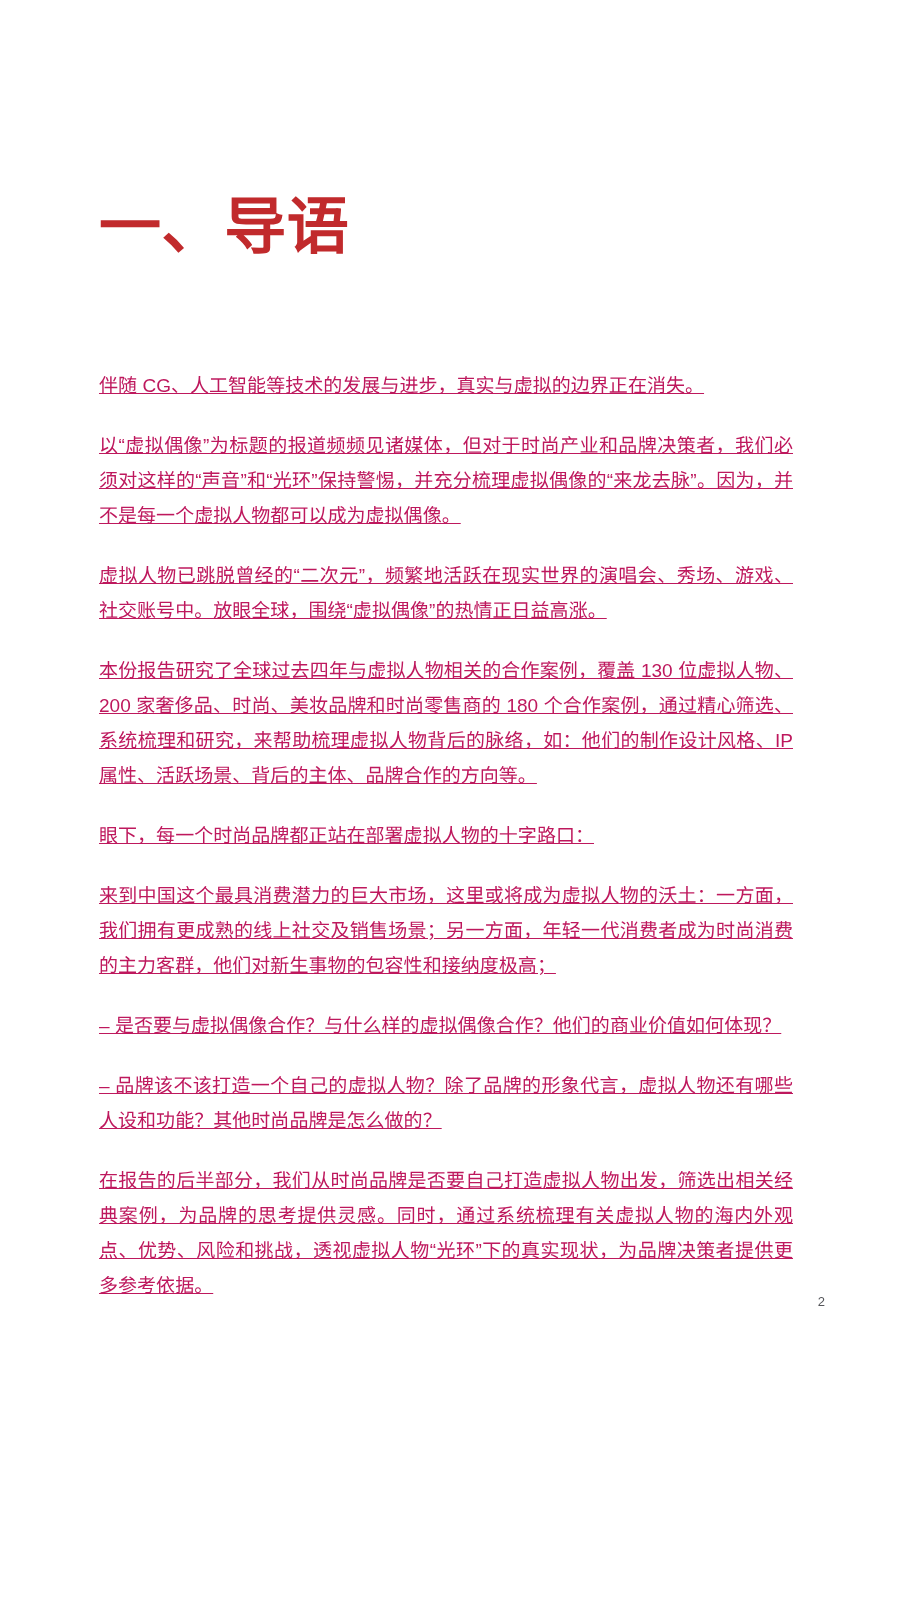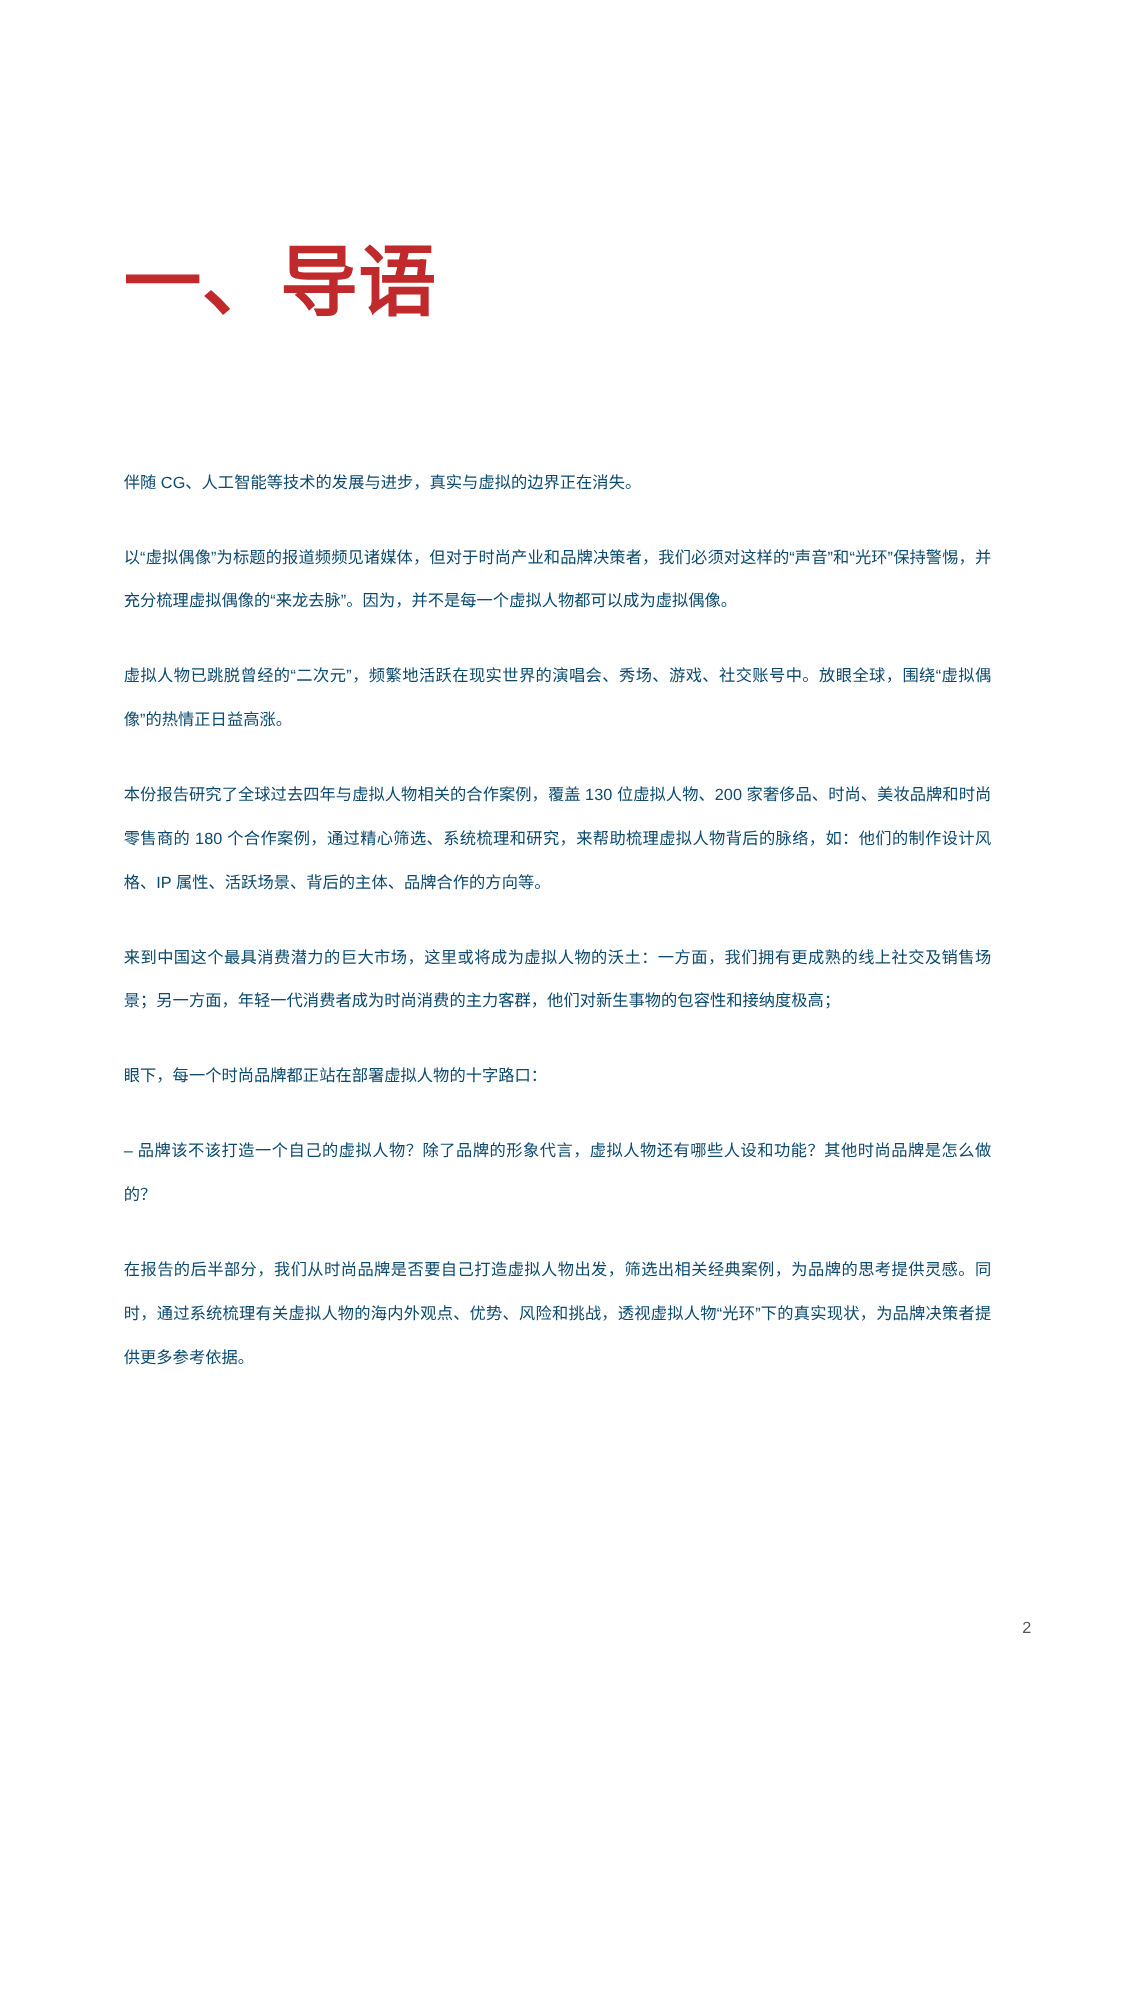--- a/index.html
+++ b/index.html
@@ -40,28 +40,29 @@
   }
   .body-block {
     position: absolute;
     left: 0;
     top: 368px;
     width: 694px;
   }
   p.para {
     margin: 0 0 25px 0;
     padding: 0;
-    font-size: 13px;
+    font-size: 19px;
     line-height: 35px;
-    color: #0c4a6e;
+    color: #be185d;
     text-align: justify;
     text-justify: inter-ideograph;
     letter-spacing: 0.002em;
     word-break: break-all;
     font-weight: normal;
+    text-decoration: underline;
   }
   p.para:last-child {
     margin-bottom: 0;
   }
   p.para.qa {
     margin-bottom: 25px;
   }
   .page-number {
     position: absolute;
     right: 72px;
@@ -82,24 +83,25 @@
 
     <div class="body-block">
       <p class="para">伴随 CG、人工智能等技术的发展与进步，真实与虚拟的边界正在消失。</p>
 
       <p class="para">以“虚拟偶像”为标题的报道频频见诸媒体，但对于时尚产业和品牌决策者，我们必须对这样的“声音”和“光环”保持警惕，并充分梳理虚拟偶像的“来龙去脉”。因为，并不是每一个虚拟人物都可以成为虚拟偶像。</p>
 
       <p class="para">虚拟人物已跳脱曾经的“二次元”，频繁地活跃在现实世界的演唱会、秀场、游戏、社交账号中。放眼全球，围绕“虚拟偶像”的热情正日益高涨。</p>
 
       <p class="para">本份报告研究了全球过去四年与虚拟人物相关的合作案例，覆盖 130 位虚拟人物、200 家奢侈品、时尚、美妆品牌和时尚零售商的 180 个合作案例，通过精心筛选、系统梳理和研究，来帮助梳理虚拟人物背后的脉络，如：他们的制作设计风格、IP 属性、活跃场景、背后的主体、品牌合作的方向等。</p>
 
+      <p class="para">眼下，每一个时尚品牌都正站在部署虚拟人物的十字路口：</p>
+
       <p class="para">来到中国这个最具消费潜力的巨大市场，这里或将成为虚拟人物的沃土：一方面，我们拥有更成熟的线上社交及销售场景；另一方面，年轻一代消费者成为时尚消费的主力客群，他们对新生事物的包容性和接纳度极高；</p>
 
-      <p class="para">眼下，每一个时尚品牌都正站在部署虚拟人物的十字路口：</p>
-
+      <p class="para qa">– 是否要与虚拟偶像合作？与什么样的虚拟偶像合作？他们的商业价值如何体现？</p>
 
       <p class="para qa">– 品牌该不该打造一个自己的虚拟人物？除了品牌的形象代言，虚拟人物还有哪些人设和功能？其他时尚品牌是怎么做的？</p>
 
       <p class="para">在报告的后半部分，我们从时尚品牌是否要自己打造虚拟人物出发，筛选出相关经典案例，为品牌的思考提供灵感。同时，通过系统梳理有关虚拟人物的海内外观点、优势、风险和挑战，透视虚拟人物“光环”下的真实现状，为品牌决策者提供更多参考依据。</p>
     </div>
 
   </div>
 
   <div class="page-number">2</div>
 </div>

